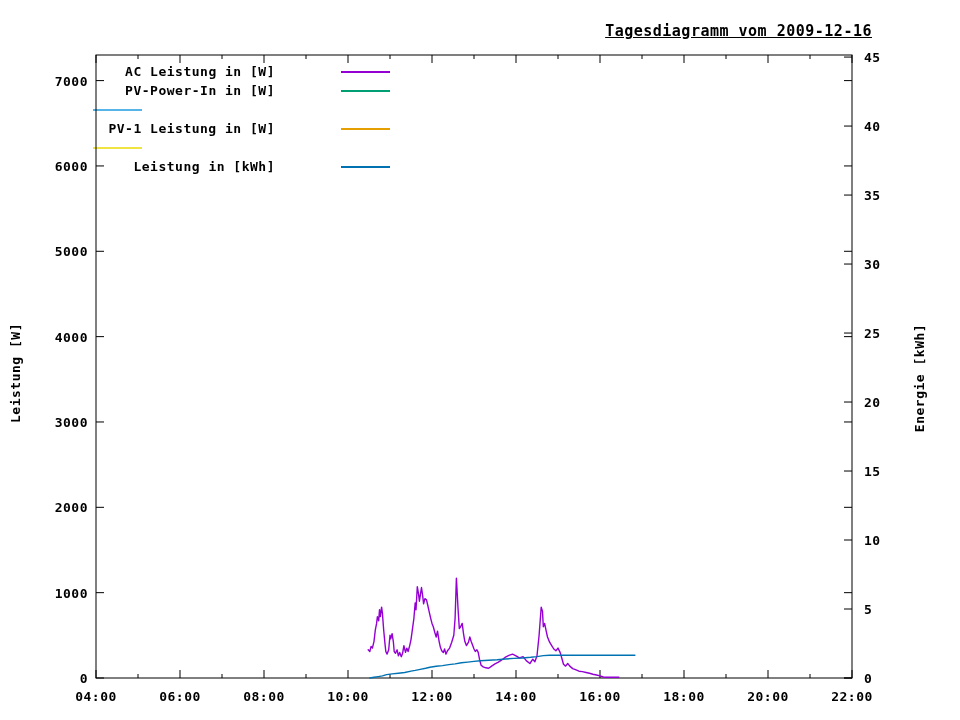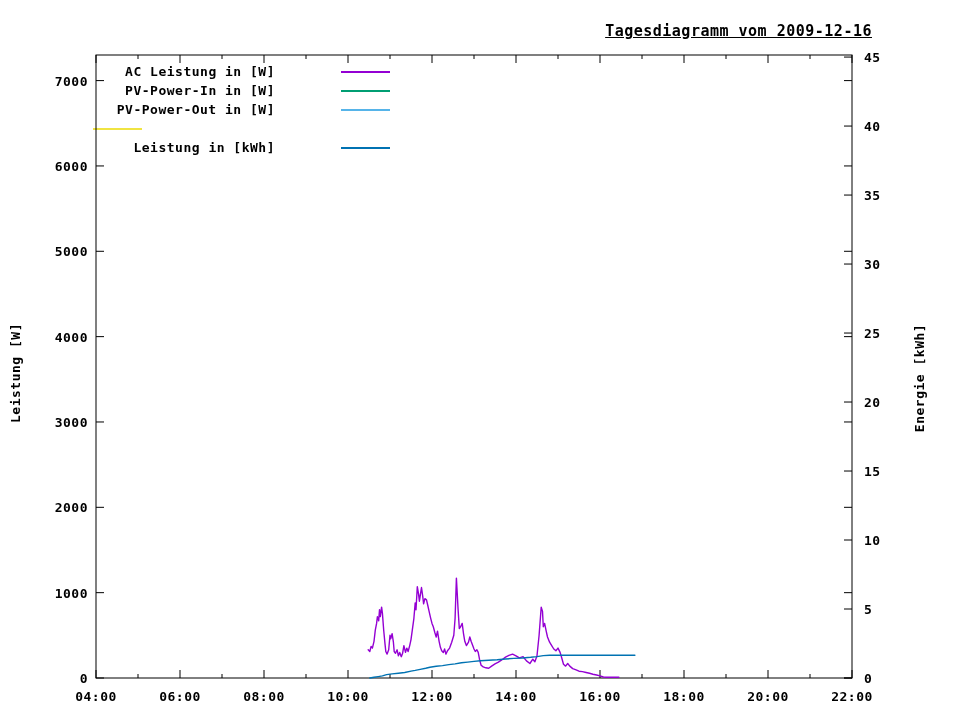--- a/index.html
+++ b/index.html
@@ -38,22 +38,25 @@
   <div class="legend">
     <div class="legend-row">
       <span class="legend-label">AC Leistung in [W]</span>
       <span class="legend-sample" style="background: rgb(148, 0, 211);"></span>
     </div>
     <div class="legend-row">
       <span class="legend-label">PV-Power-In in [W]</span>
       <span class="legend-sample" style="background: rgb(0, 158, 115);"></span>
     </div>
     <div class="legend-row">
-      <span class="legend-label">PV-Power-Out in [W]</span>
       <span class="legend-sample" style="background: rgb(86, 180, 233);"></span>
+    </div>
+    <div class="legend-row">
+      <span class="legend-label">PV-1 Leistung in [W]</span>
+      <span class="legend-sample" style="background: rgb(230, 159, 0);"></span>
     </div>
     <div class="legend-row">
       <span class="legend-sample" style="background: rgb(240, 228, 66);"></span>
     </div>
     <div class="legend-row">
       <span class="legend-label">Leistung in [kWh]</span>
       <span class="legend-sample" style="background: rgb(0, 114, 178);"></span>
     </div>
   </div>
 

